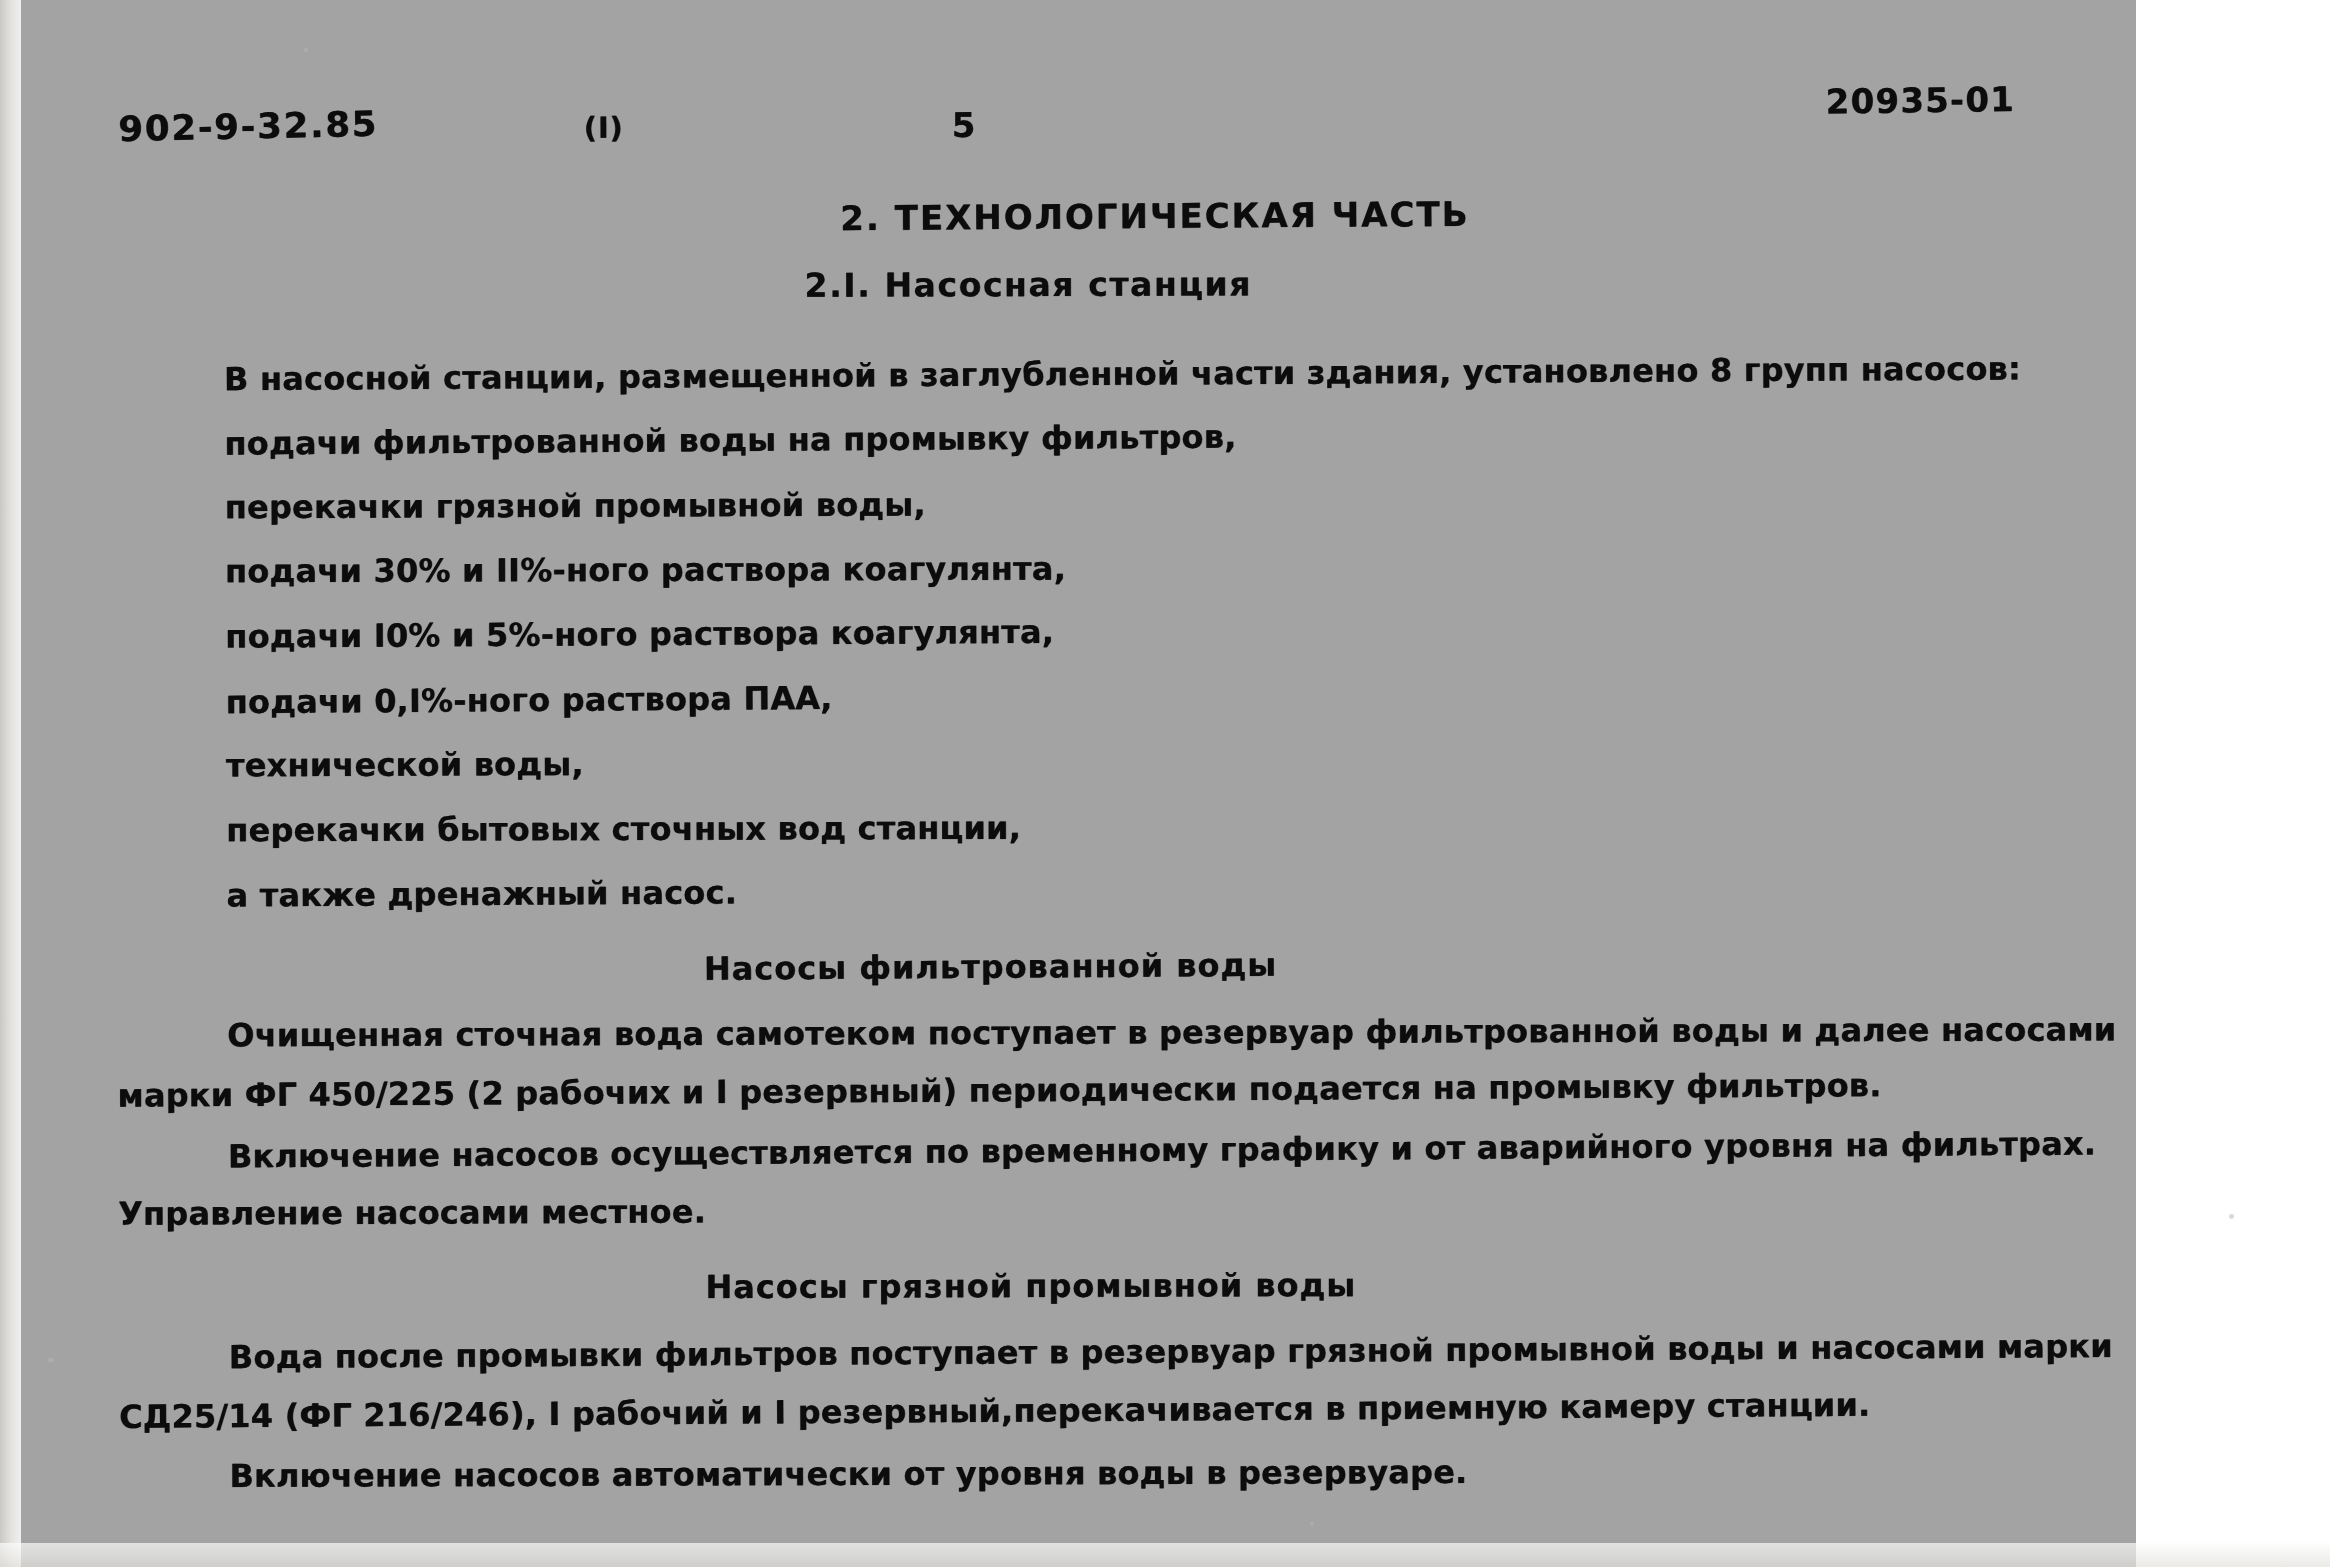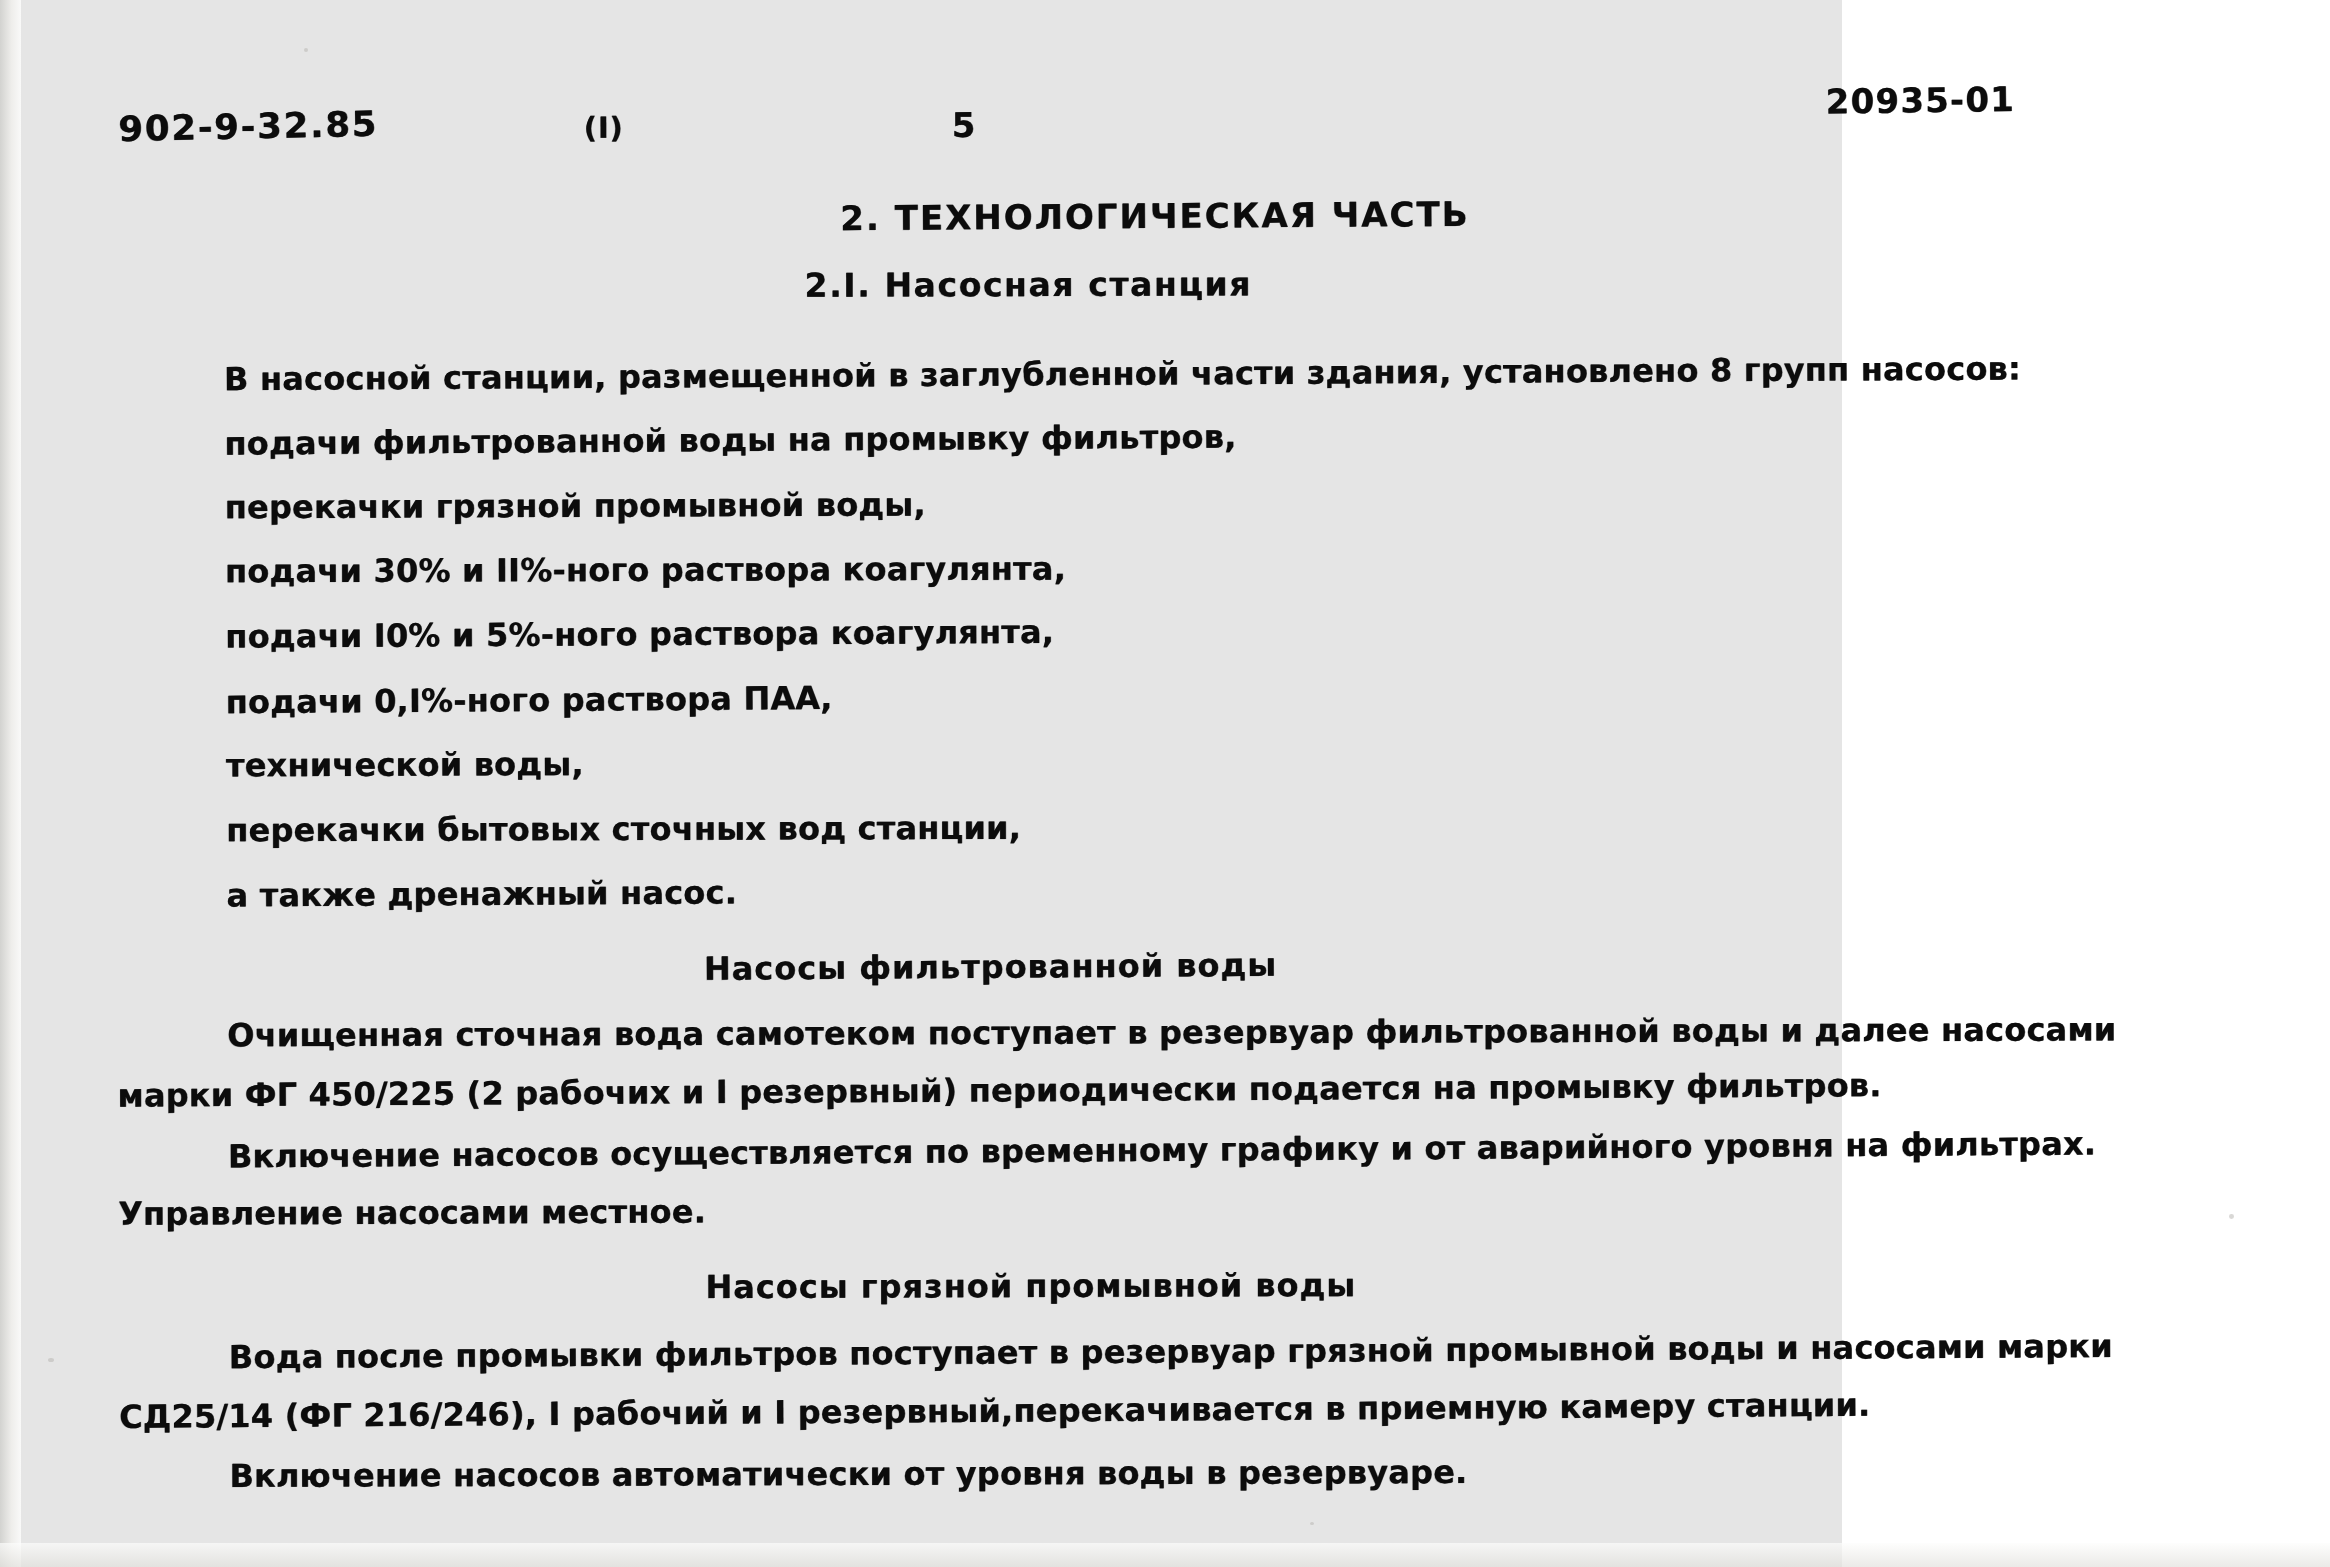--- a/index.html
+++ b/index.html
@@ -12,23 +12,23 @@
     height: 1567px;
     position: relative;
     overflow: hidden;
     font-family: "DejaVu Sans", sans-serif;
   }
 
   
   #sheet {
     position: absolute;
     left: 0; top: 0;
-    width: 1842px;
+    width: 2136px;
     height: 1567px;
-    background: #e5e5e5;
+    background: #a3a3a3;
   }
 
   
   #scan-edge-left {
     position: absolute;
     left: 0; top: 0;
     width: 21px; height: 1567px;
     background: linear-gradient(to right, #cfcfcc 0%, #f0efec 55%, #fdfdfc 100%);
     opacity: .85;
   }

